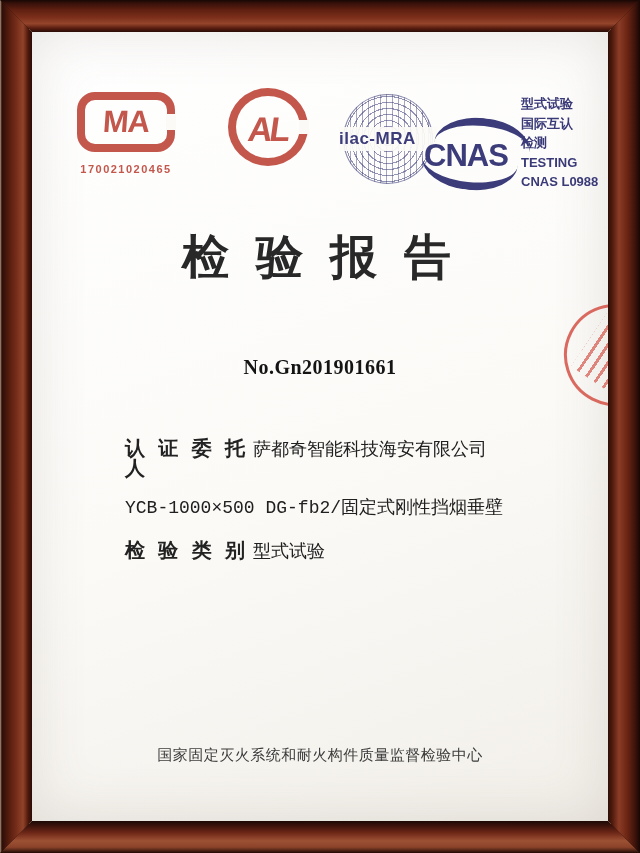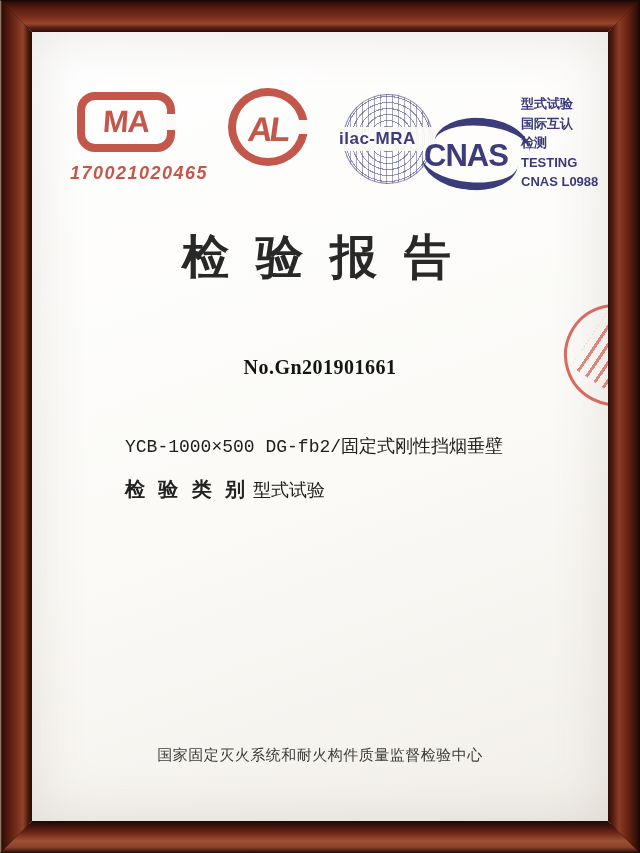--- a/index.html
+++ b/index.html
@@ -28,21 +28,21 @@
     box-shadow:0 0 0 3px #ddd4c0,0 0 0 6px #27100a,inset 0 0 55px rgba(110,95,80,.16);
   }
   
   .cma{position:absolute;left:38px;top:60px;width:112px;text-align:center;}
   .cma-logo{position:relative;width:98px;height:60px;margin:0 auto;box-sizing:border-box;
     border:8px solid #c4574c;border-radius:18px;}
   .cma-letters{position:absolute;left:0;right:0;top:0;line-height:44px;
     font-weight:800;font-size:31px;color:#c4574c;letter-spacing:-1px;transform:skewX(-4deg);}
   .cma-notch{position:absolute;right:-9px;top:50%;transform:translateY(-50%);
     width:10px;height:16px;background:#fbfaf6;}
-  .cma-number{margin-top:11px;font-weight:600;font-size:18px;color:#c4574c;letter-spacing:1.5px;font-style:italic;}
+  .cma-number{margin-top:11px;font-weight:600;font-size:11px;color:#c4574c;letter-spacing:1.5px;}
   .cal{position:absolute;left:172px;top:56px;width:128px;text-align:center;}
   .cal-logo{position:relative;width:80px;height:78px;margin:0 auto;box-sizing:border-box;
     border:8px solid #c4574c;border-radius:50%;}
   .cal-letters{position:absolute;left:0;right:0;top:4px;line-height:58px;
     font-weight:800;font-size:34px;color:#c4574c;letter-spacing:-3px;transform:skewX(-8deg);}
   .cal-notch{position:absolute;right:-9px;top:50%;transform:translateY(-50%);
     width:10px;height:14px;background:#fbfaf6;}
   .cal-caption{margin-top:9px;font-size:12px;color:#c4574c;letter-spacing:.5px;}
   .ilac{position:absolute;left:311px;top:62px;width:90px;height:90px;}
   .globe{width:88px;height:88px;border-radius:50%;border:1px solid rgba(60,60,122,.6);
@@ -121,20 +121,24 @@
       <div>TESTING</div>
       <div>CNAS L0988</div>
     </div>
 
     <h1 class="title">检 验 报 告</h1>
 
     <div class="report-no">No.Gn201901661</div>
 
     <div class="fields">
       <div class="field-row">
+        <span class="f-label">认 证 委 托 人</span>
+        <span class="f-value">萨都奇智能科技海安有限公司</span>
+      </div>
+      <div class="field-row">
         <span class="f-value">YCB-1000×500 DG-fb2/固定式刚性挡烟垂壁</span>
       </div>
       <div class="field-row">
         <span class="f-label">检 验 类 别</span>
         <span class="f-value">型式试验</span>
       </div>
     </div>
 
     <div class="footer-line">国家固定灭火系统和耐火构件质量监督检验中心</div>
 

